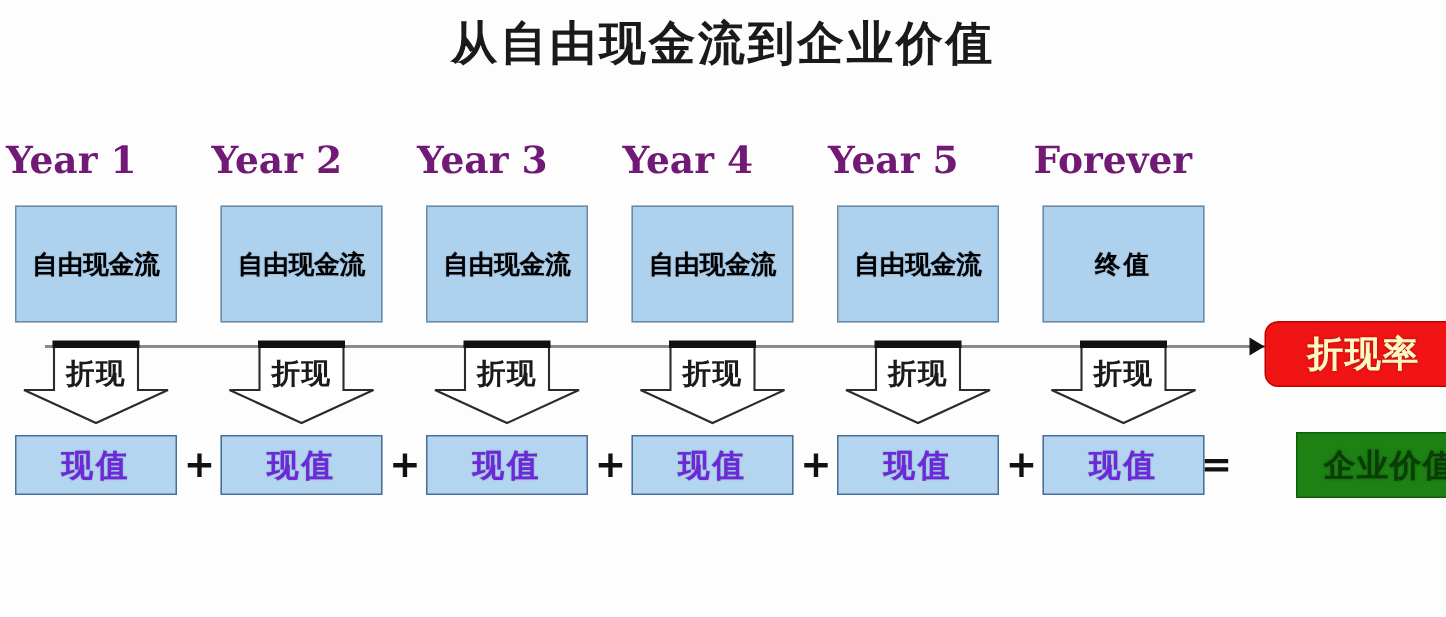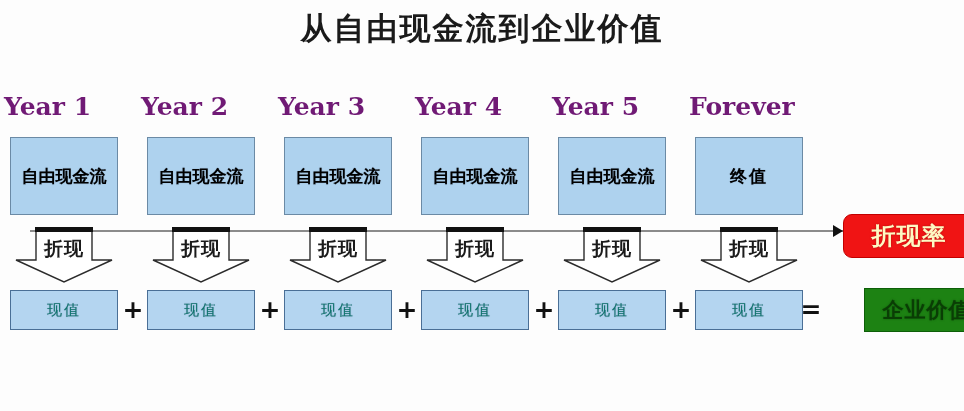--- a/index.html
+++ b/index.html
@@ -74,23 +74,23 @@
     position: absolute;
     top: 290px;
     width: 108px;
     height: 40px;
     box-sizing: border-box;
     background: #b4d5f0;
     border: 1px solid #4a6f96;
     display: flex;
     align-items: center;
     justify-content: center;
-    font-size: 15px;
-    font-weight: 400;
-    color: #0f766e;
+    font-size: 21px;
+    font-weight: 700;
+    color: #6d28d9;
     letter-spacing: 2px;
     text-shadow: 0 0 1px rgba(10,30,70,0.4);
   }
 
   
   .op {
     position: absolute;
     top: 294px;
     width: 26px;
     height: 32px;

